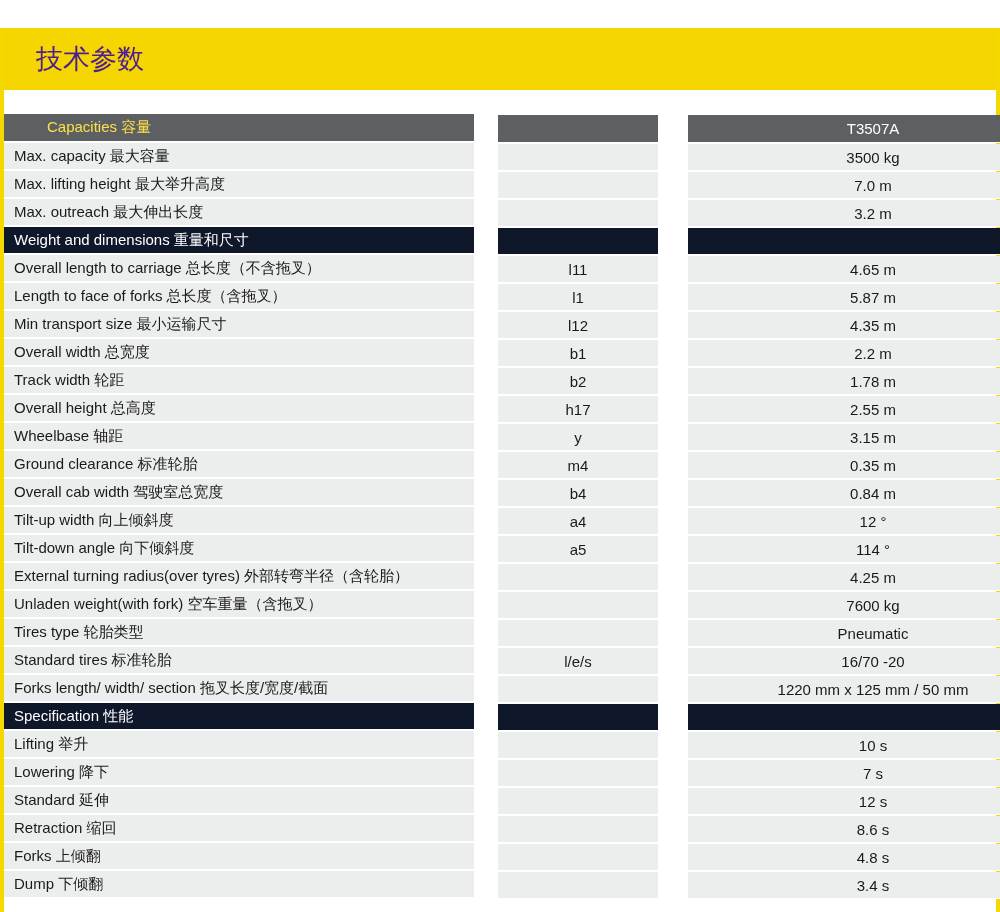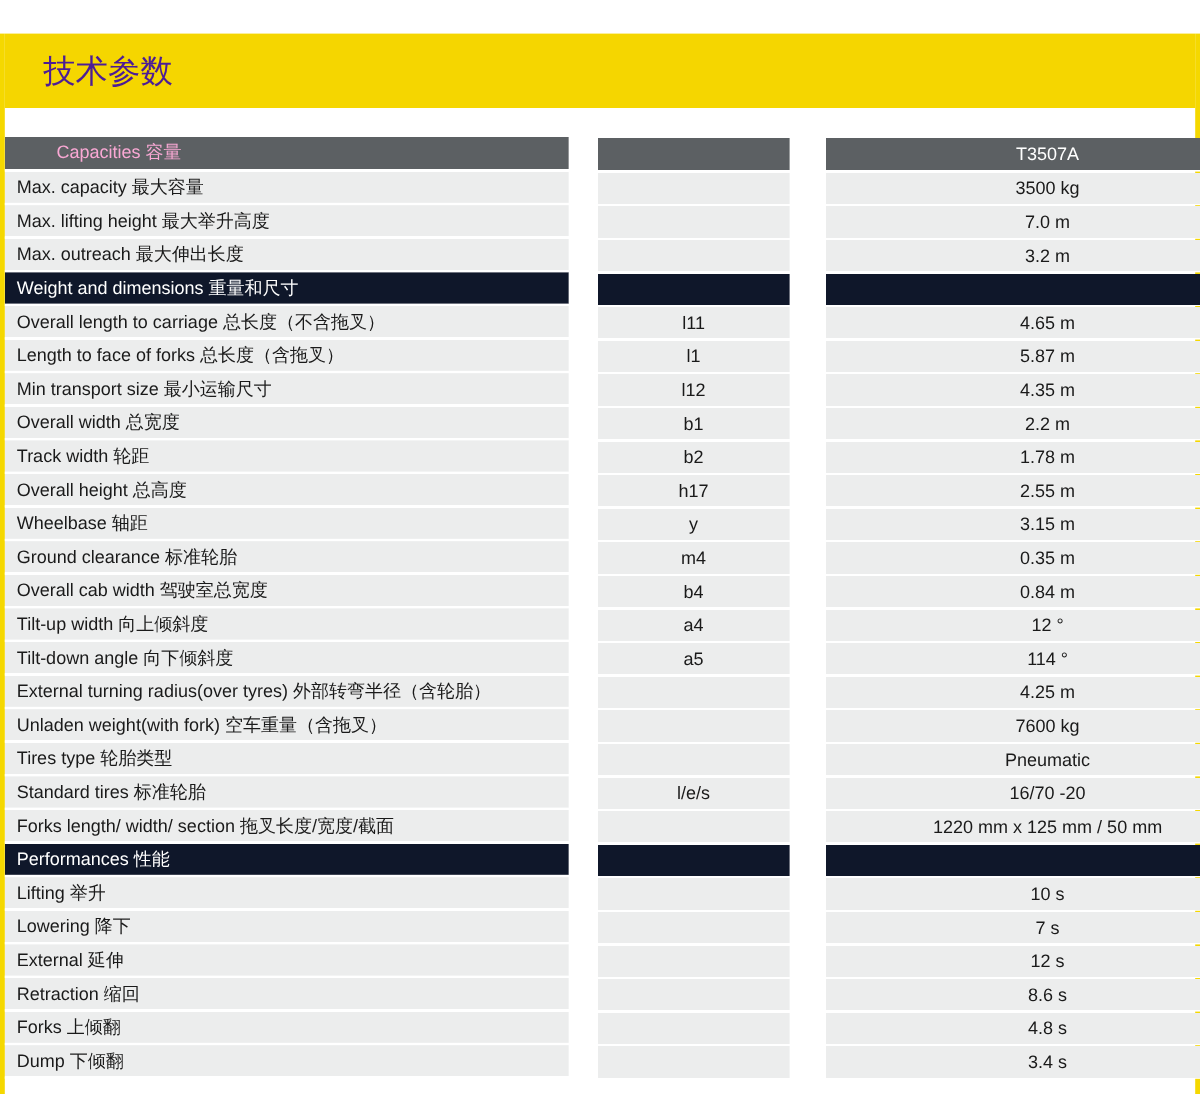--- a/index.html
+++ b/index.html
@@ -99,21 +99,21 @@
   tr.section td.sym,
   tr.section td.val {
     background: #0f172a;
     color: #ffffff;
   }
   tr.section td.label { font-size: 15px; }
 
   
   tr.model td.label {
     background: #5c6063;
-    color: #f9a8d4;
+    color: #fde047;
     padding-left: 43px;
   }
   tr.model td.sym {
     background: #5c6063;
   }
   tr.model td.val {
     background: #5c6063;
     color: #ffffff;
     font-size: 15px;
   }
@@ -280,42 +280,42 @@
           <td class="val">16/70 -20</td>
         </tr>
         <tr class="data">
           <td class="label">Forks length/ width/ section 拖叉长度/宽度/截面</td>
           <td class="gap"></td>
           <td class="sym empty"></td>
           <td class="gap"></td>
           <td class="val">1220 mm x 125 mm / 50 mm</td>
         </tr>
         <tr class="section">
-          <td class="label">Performances 性能</td>
+          <td class="label">Specification 性能</td>
           <td class="gap"></td>
           <td class="sym empty"></td>
           <td class="gap"></td>
           <td class="val"></td>
         </tr>
         <tr class="data">
           <td class="label">Lifting 举升</td>
           <td class="gap"></td>
           <td class="sym empty"></td>
           <td class="gap"></td>
           <td class="val">10 s</td>
         </tr>
         <tr class="data">
           <td class="label">Lowering 降下</td>
           <td class="gap"></td>
           <td class="sym empty"></td>
           <td class="gap"></td>
           <td class="val">7 s</td>
         </tr>
         <tr class="data">
-          <td class="label">External 延伸</td>
+          <td class="label">Standard 延伸</td>
           <td class="gap"></td>
           <td class="sym empty"></td>
           <td class="gap"></td>
           <td class="val">12 s</td>
         </tr>
         <tr class="data">
           <td class="label">Retraction 缩回</td>
           <td class="gap"></td>
           <td class="sym empty"></td>
           <td class="gap"></td>

